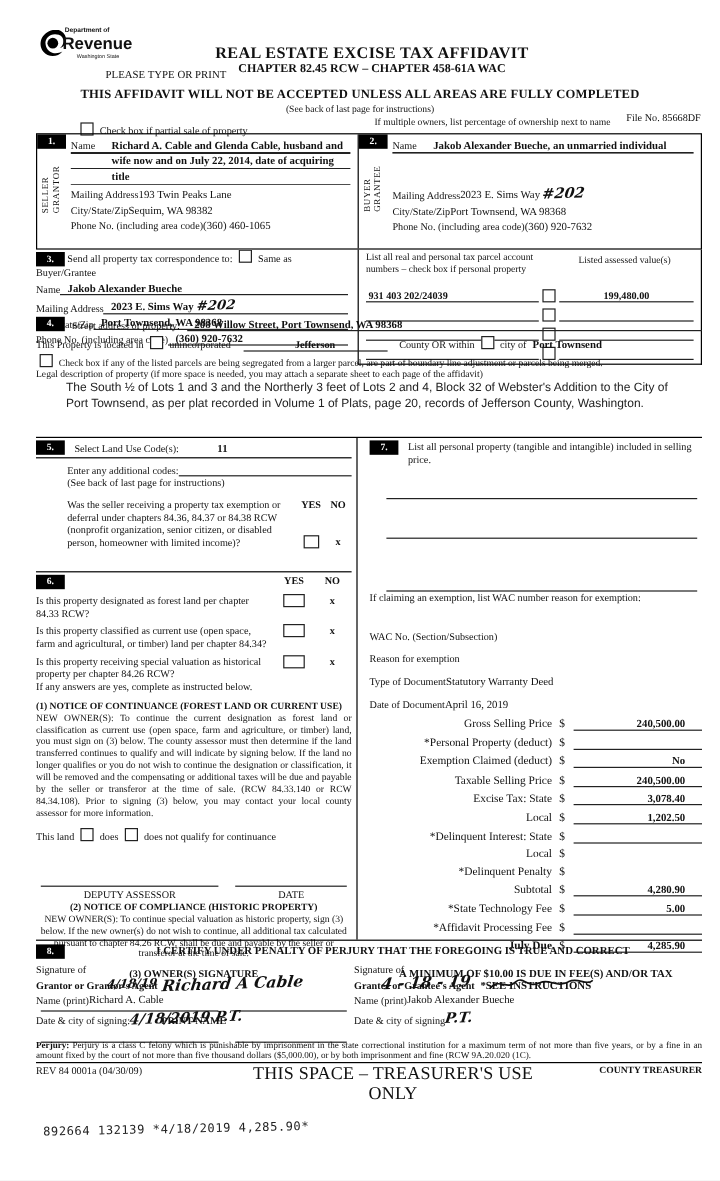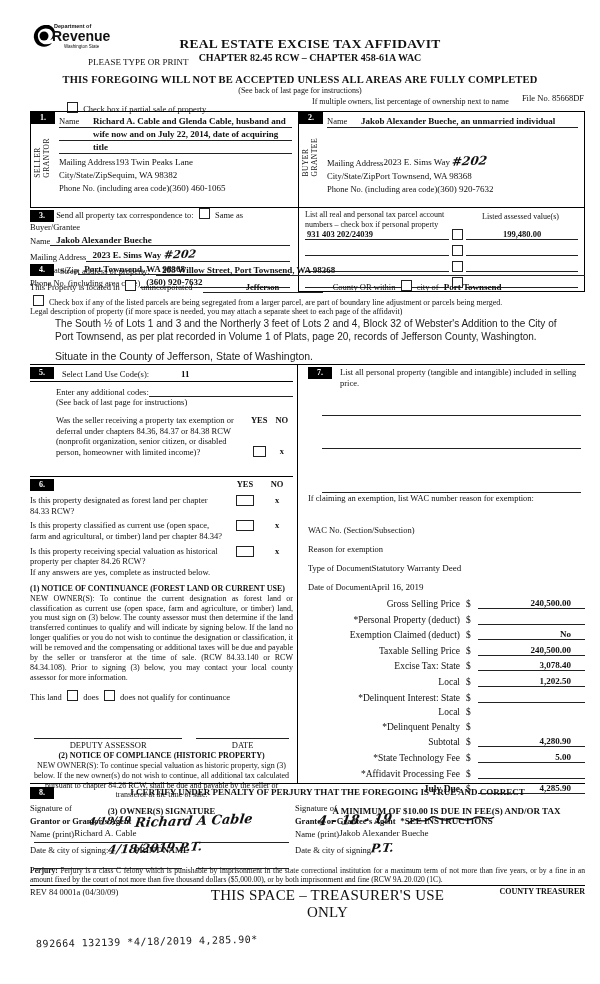--- a/index.html
+++ b/index.html
@@ -96,21 +96,21 @@
     </svg>
     <span class="abs b" style="left:24px;top:1px;font-size:5.5px;font-family:'Liberation Sans',sans-serif;">Department of</span>
     <span class="abs b" style="left:22px;top:6px;font-size:14px;font-family:'Liberation Sans',sans-serif;">Revenue</span>
     <span class="abs" style="left:34px;top:22px;font-size:4.5px;font-family:'Liberation Sans',sans-serif;">Washington State</span>
   </div>
   <div class="abs" style="left:44px;top:57px;font-size:9px;margin-left:44px;">PLEASE TYPE OR PRINT</div>
   <div class="abs ctr" style="left:140px;top:36px;width:340px;">
     <div class="title">REAL ESTATE EXCISE TAX AFFIDAVIT</div>
     <div class="chapter">CHAPTER 82.45 RCW – CHAPTER 458-61A WAC</div>
   </div>
-  <div class="abs ctr warning" style="left:0;top:74px;width:600px;">THIS FOREGOING WILL NOT BE ACCEPTED UNLESS ALL AREAS ARE FULLY COMPLETED</div>
+  <div class="abs ctr warning" style="left:0;top:74px;width:600px;">THIS AFFIDAVIT WILL NOT BE ACCEPTED UNLESS ALL AREAS ARE FULLY COMPLETED</div>
   <div class="abs ctr" style="left:0;top:86px;width:600px;font-size:8px;">(See back of last page for instructions)</div>
   <div class="abs" style="right:16px;top:93px;font-size:8.5px;">File No. 85668DF</div>
 
   <div class="abs" style="left:64px;top:102px;">
     <span class="cb"></span>
     <span>Check box if partial sale of property</span>
   </div>
   <div class="abs" style="left:312px;top:97px;font-size:8px;">If multiple owners, list percentage of ownership next to name</div>
 
   <div class="abs parties" style="left:30px;top:111px;width:555px;height:97px;box-sizing:border-box;">
@@ -185,21 +185,21 @@
       <div class="row" style="margin-top:2px;">
         <span>Phone No. (including area code)</span>
         <span class="fill" style="font-size:9px;">(360) 920-7632</span>
       </div>
     </div>
     <div class="parcelbox">
       <div style="display:flex;">
         <div style="width:158px;font-size:8px;line-height:1.2;">List all real and personal tax parcel account numbers – check box if personal property</div>
         <div style="flex:1;text-align:center;font-size:8px;padding-top:2px;">Listed assessed value(s)</div>
       </div>
-      <div class="pr" style="margin-top:0;">
+      <div class="pr" style="margin-top:12px;">
         <span class="pl">931 403 202/24039</span>
         <span class="cb"></span>
         <span class="vl">199,480.00</span>
       </div>
       <div class="pr">
         <span class="pl"></span>
         <span class="cb"></span>
         <span class="vl"></span>
       </div>
       <div class="pr">
@@ -230,21 +230,20 @@
     <span>city of</span>
     <span class="b" style="font-size:9px;margin-left:3px;">Port Townsend</span>
   </div>
   <div class="abs" style="left:30px;top:295px;width:555px;font-size:8px;">
     <span class="cb"></span>
     <span>Check box if any of the listed parcels are being segregated from a larger parcel, are part of boundary line adjustment or parcels being merged.</span>
   </div>
 
   <div class="abs" style="left:30px;top:307px;width:555px;font-size:8px;">Legal description of property (if more space is needed, you may attach a separate sheet to each page of the affidavit)</div>
   <div class="abs" style="left:55px;top:317px;width:520px;font-family:'Liberation Sans',sans-serif;font-size:10px;line-height:1.3;color:#222;">The South ½ of Lots 1 and 3 and the Northerly 3 feet of Lots 2 and 4, Block 32 of Webster's Addition to the City of Port Townsend, as per plat recorded in Volume 1 of Plats, page 20, records of Jefferson County, Washington.</div>
-  <div class="abs" style="left:55px;top:350px;width:520px;font-family:'Liberation Sans',sans-serif;font-size:10.5px;color:#222;">Situate in the County of Jefferson, State of Washington.</div>
 
   <div class="abs maincols" style="left:30px;top:364px;width:555px;height:419px;box-sizing:border-box;">
     <div class="mcl">
 
       <div class="sec5">
         <div class="row" style="border-bottom:1px solid #000;padding-bottom:2px;">
           <span class="tab">5.</span>
           <span style="margin:0 8px;">Select Land Use Code(s):</span>
           <span class="b" style="font-size:9px;margin-left:24px;">11</span>
         </div>

